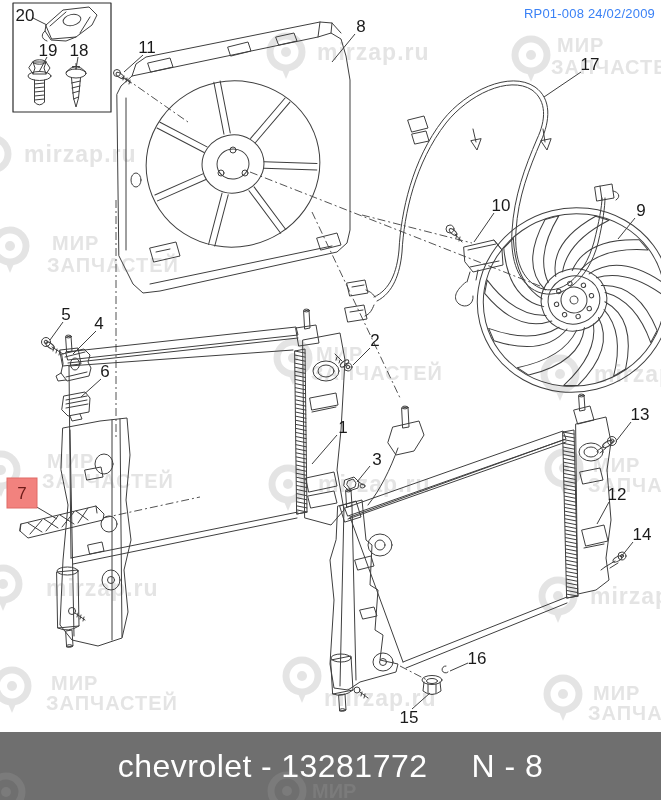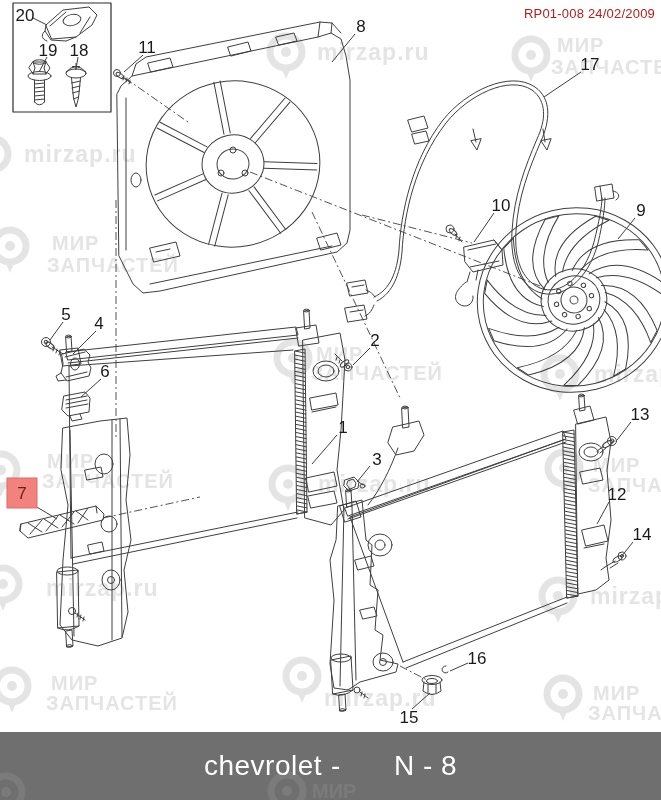--- a/index.html
+++ b/index.html
@@ -1,32 +1,32 @@
 <!DOCTYPE html>
 <html><head>
 <meta charset="utf-8">
 <style>
   html,body{margin:0;padding:0;background:#888;}
   .stage{position:relative;width:661px;height:800px;background:#ffffff;overflow:hidden;
          font-family:"Liberation Sans",sans-serif;margin:0 auto;}
   .stage > svg{position:absolute;left:0;top:0;}
-  .hdr{position:absolute;top:6px;right:6px;font-size:13px;color:#b91c1c;letter-spacing:0.2px;}
+  .hdr{position:absolute;top:6px;right:6px;font-size:13px;color:#3b82f6;letter-spacing:0.2px;}
   
   #art-static path, #art-static circle, #art-static ellipse, #art-static rect, #art-static line
     {fill:none;stroke:#3f3f3f;stroke-width:1;stroke-linecap:round;stroke-linejoin:round;}
   #art-static rect.wfill{fill:#ffffff;stroke:#2c2c2c;stroke-width:1.2;}
   #dash-layer path{fill:none;stroke:#3f3f3f;stroke-width:0.9;stroke-dasharray:8 3 2 3;}
   #callout-layer text{font-size:17px;font-family:"Liberation Sans",sans-serif;}
   #callout-layer line{stroke:#3f3f3f;stroke-width:1;}
   #wm-layer text{font-weight:bold;font-family:"Liberation Sans",sans-serif;letter-spacing:1px;}
   
   .bar{position:absolute;left:0;top:732px;width:661px;height:68px;display:flex;
        align-items:center;justify-content:center;}
   .bar-ghost-svg{position:absolute;left:0;top:0;}
-  .bar-text{position:relative;display:flex;align-items:flex-start;font-size:28px;letter-spacing:0.5px;}
+  .bar-text{position:relative;display:flex;align-items:flex-start;font-size:32px;letter-spacing:0.5px;}
   .bar-text .sep{margin:0 9px;}
   .bar-text .gap{display:inline-block;width:44px;}
 </style>
 </head>
 <body>
 
 <div class="stage">
 
   <svg id="art" width="661" height="800" viewBox="0 0 661 800">
     <g id="wm-layer">
@@ -526,17 +526,18 @@
     <svg id="bar-ghosts" class="bar-ghost-svg" width="661" height="68">
         <circle cx="287" cy="59" r="16" fill="none" stroke="#7b7b7b" stroke-width="7"></circle>
         <circle cx="287" cy="59" r="5" fill="#7b7b7b"></circle>
         <circle cx="6" cy="60" r="16" fill="none" stroke="#7b7b7b" stroke-width="7"></circle>
         <circle cx="6" cy="60" r="5" fill="#7b7b7b"></circle>
         <text x="312" y="66" style="fill: rgb(123, 123, 123); font-size: 20px; font-weight: bold;">МИР</text>
       </svg>
     <div class="bar-text" style="color: rgb(255, 255, 255);">
       <span>chevrolet</span>
       <span class="sep">-</span>
+      <span>13281772</span>
       <span class="gap"></span>
       <span>N - 8</span>
     </div>
   </div>
 </div>
 
 </body></html>

